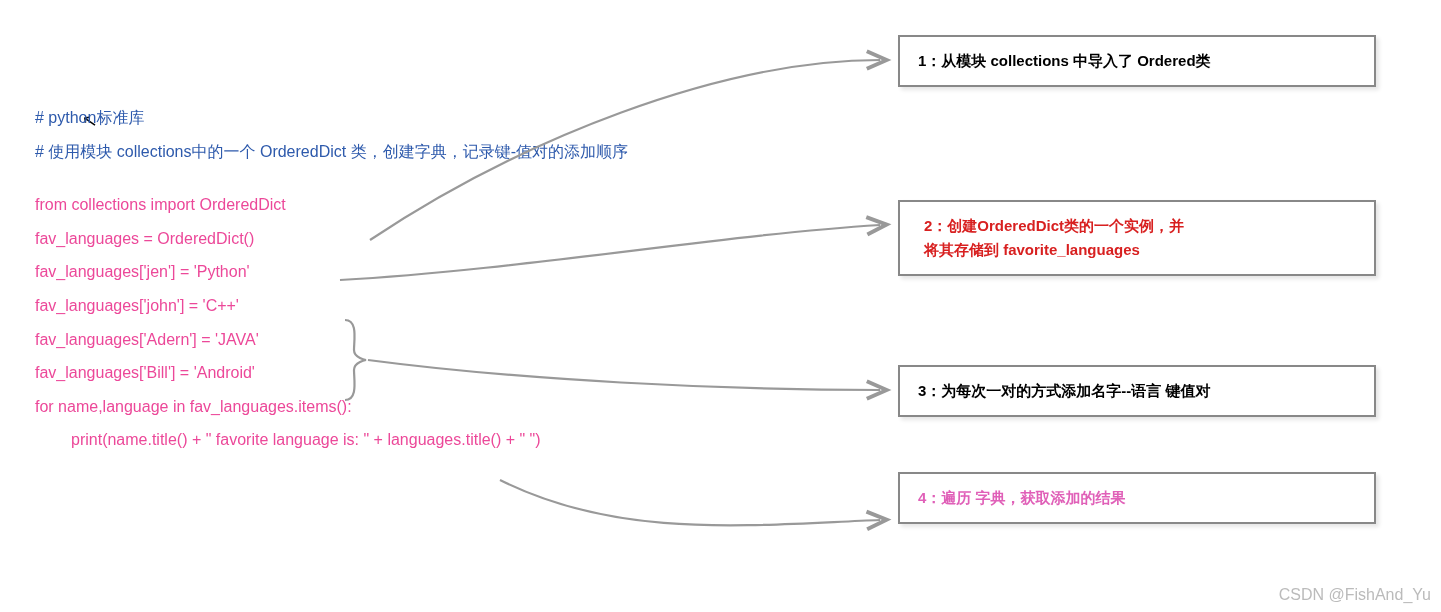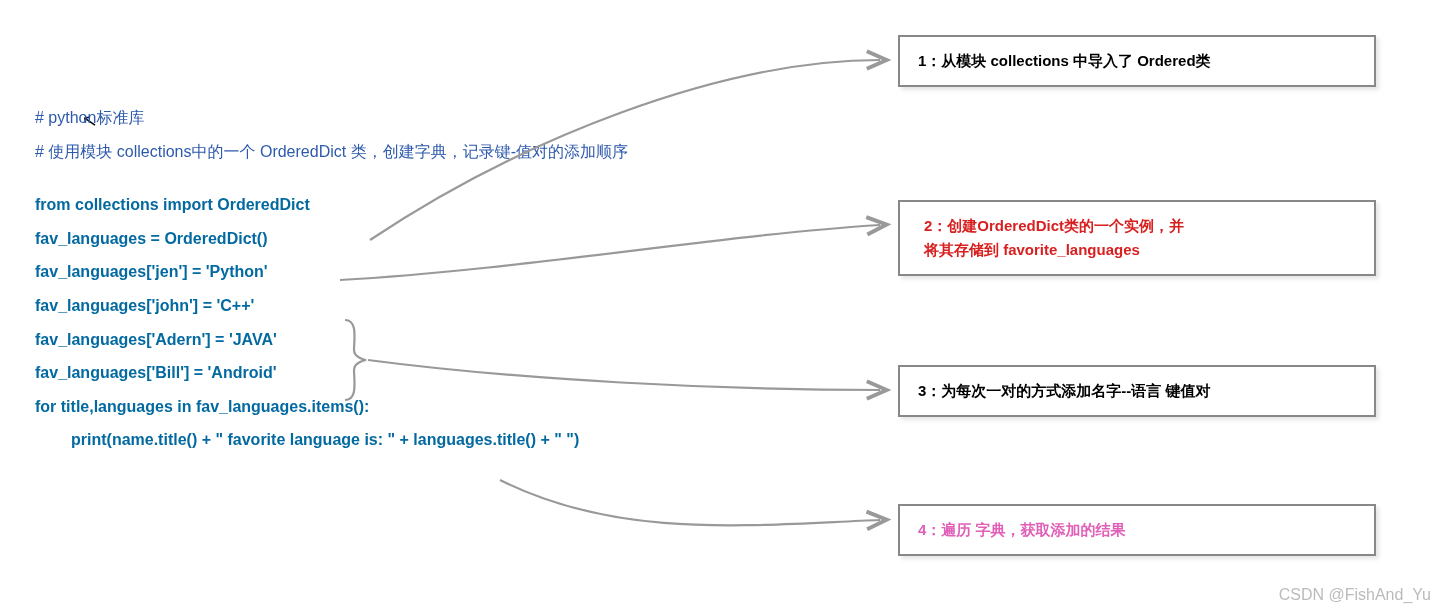--- a/index.html
+++ b/index.html
@@ -12,38 +12,38 @@
     overflow: hidden;
   }
   .code-area {
     position: absolute;
     left: 35px;
     top: 101px;
     font-size: 16px;
     line-height: 2.1;
   }
   .comment { color: #2e5aac; font-weight: 400; }
-  .code-line { font-weight: 700; color: #0369a1; font-family: Arial, sans-serif; }
+  .code-line { font-weight: 400; color: #ec4899; font-family: Arial, sans-serif; }
   .indent { padding-left: 36px; }
 
   .annotation-box {
     position: absolute;
     border: 2px solid #888;
     background: #fff;
     padding: 12px 18px;
     font-weight: 700;
     font-size: 15px;
     line-height: 1.6;
     width: 478px;
     box-shadow: 3px 3px 4px rgba(0,0,0,0.1);
   }
   .box1 { left: 898px; top: 35px; color: #000; }
   .box2 { left: 898px; top: 200px; color: #d82020; padding-left: 24px; }
   .box3 { left: 898px; top: 365px; color: #000000; }
-  .box4 { left: 898px; top: 504px; color: #e060b8; }
+  .box4 { left: 898px; top: 472px; color: #e060b8; }
 
   .svg-layer {
     position: absolute;
     left: 0; top: 0;
     width: 1441px; height: 612px;
     pointer-events: none;
   }
 
   .cursor-icon {
     position: absolute;
@@ -71,21 +71,21 @@
 <div class="code-area">
   <div class="comment"># python标准库</div>
   <div class="comment"># 使用模块 collections中的一个 OrderedDict 类，创建字典，记录键-值对的添加顺序</div>
   <div style="height:20px"></div>
   <div class="code-line">from collections import OrderedDict</div>
   <div class="code-line">fav_languages = OrderedDict()</div>
   <div class="code-line">fav_languages['jen'] = 'Python'</div>
   <div class="code-line">fav_languages['john'] = 'C++'</div>
   <div class="code-line">fav_languages['Adern'] = 'JAVA'</div>
   <div class="code-line">fav_languages['Bill'] = 'Android'</div>
-  <div class="code-line">for title,languages in fav_languages.items():</div>
+  <div class="code-line">for name,language in fav_languages.items():</div>
   <div class="code-line indent">print(name.title() + " favorite language is: " + languages.title() + " ")</div>
 </div>
 
 <div class="annotation-box box1">
   <span>1：从模块 collections 中导入了 Ordered类</span>
 </div>
 <div class="annotation-box box2">
   <div>2：创建OrderedDict类的一个实例，并</div>
   <div>将其存储到 favorite_languages</div>
 </div>

